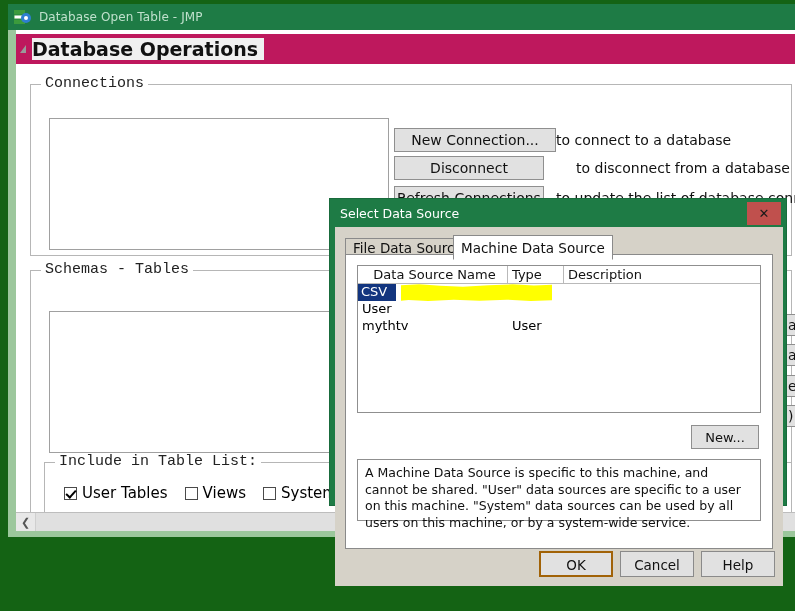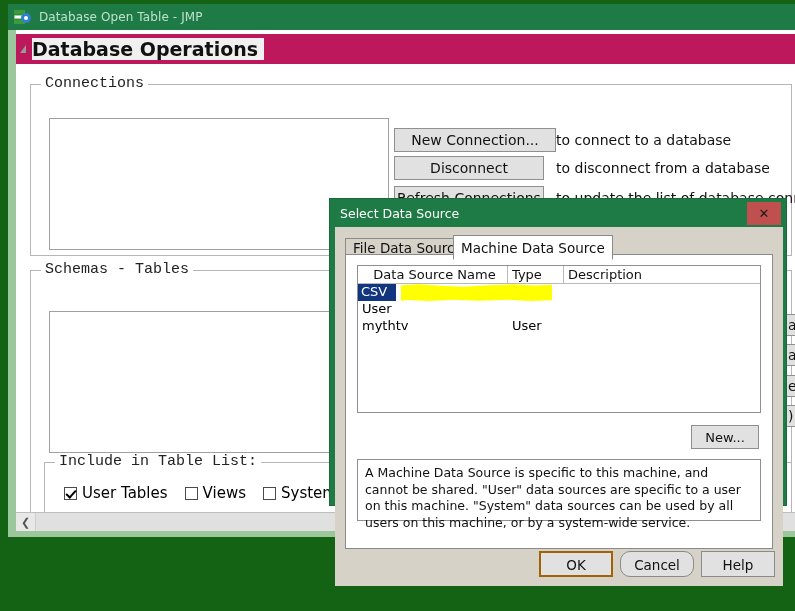--- a/index.html
+++ b/index.html
@@ -300,21 +300,21 @@
 
   <div class="groupbox" style="left:14px; top:54px; width:762px; height:172px;">
     <span class="gb-legend">Connections</span>
   </div>
   <div class="listbox" style="left:33px; top:88px; width:340px; height:132px;"></div>
 
   <button class="winbtn" style="left:378px; top:98px; width:162px; height:24px;">New Connection...</button>
   <span class="hint" style="left:540px; top:102px;">to connect to a database</span>
 
   <button class="winbtn" style="left:378px; top:126px; width:150px; height:24px;">Disconnect</button>
-  <span class="hint" style="left:540px; top:130px;">to disconnect from a database</span>
+  <span class="hint" style="left:560px; top:130px;">to disconnect from a database</span>
 
   <button class="winbtn" style="left:378px; top:156px; width:150px; height:24px;">Refresh Connections</button>
   <span class="hint" style="left:540px; top:160px;">to update the list of database connections</span>
 
   <div class="groupbox" style="left:14px; top:240px; width:762px; height:245px;">
     <span class="gb-legend">Schemas - Tables</span>
   </div>
   <div class="listbox" style="left:33px; top:281px; width:340px; height:142px;"></div>
 
   <div class="clipbtn" style="left:768px; top:284px; width:30px; height:22px;">ab</div>
@@ -382,16 +382,16 @@
 
         <div id="highlight"></div>
       </div>
 
       <button id="newbtn">New...</button>
 
       <div id="descbox">A Machine Data Source is specific to this machine, and cannot be shared.  "User" data sources are specific to a user on this machine.   "System" data sources can be used by all users on this machine, or by a system-wide service.</div>
     </div>
 
     <button class="dlgbtn default" style="left:204px;">OK</button>
-    <button class="dlgbtn" style="left:285px;border-radius:10px;">Cancel</button>
+    <button class="dlgbtn" style="left:285px;">Cancel</button>
     <button class="dlgbtn" style="left:366px;">Help</button>
   </div>
 </div>
 
 </body></html>

